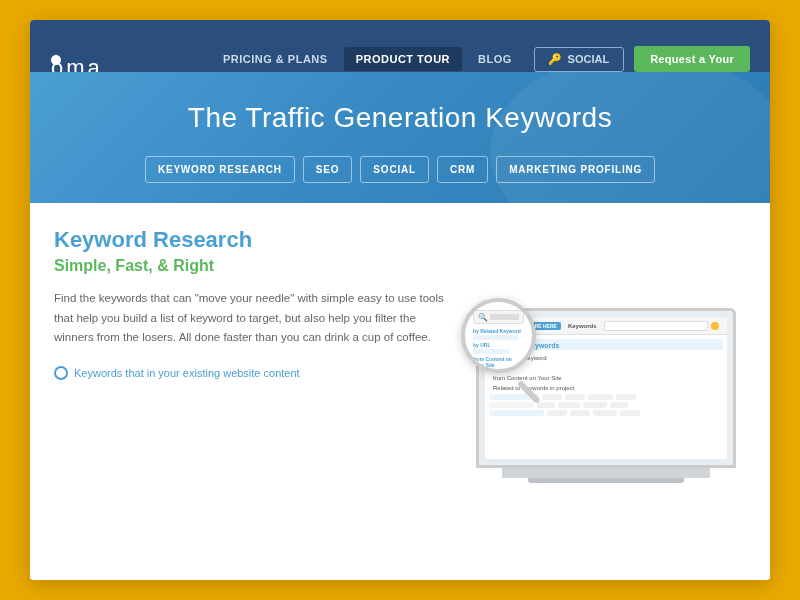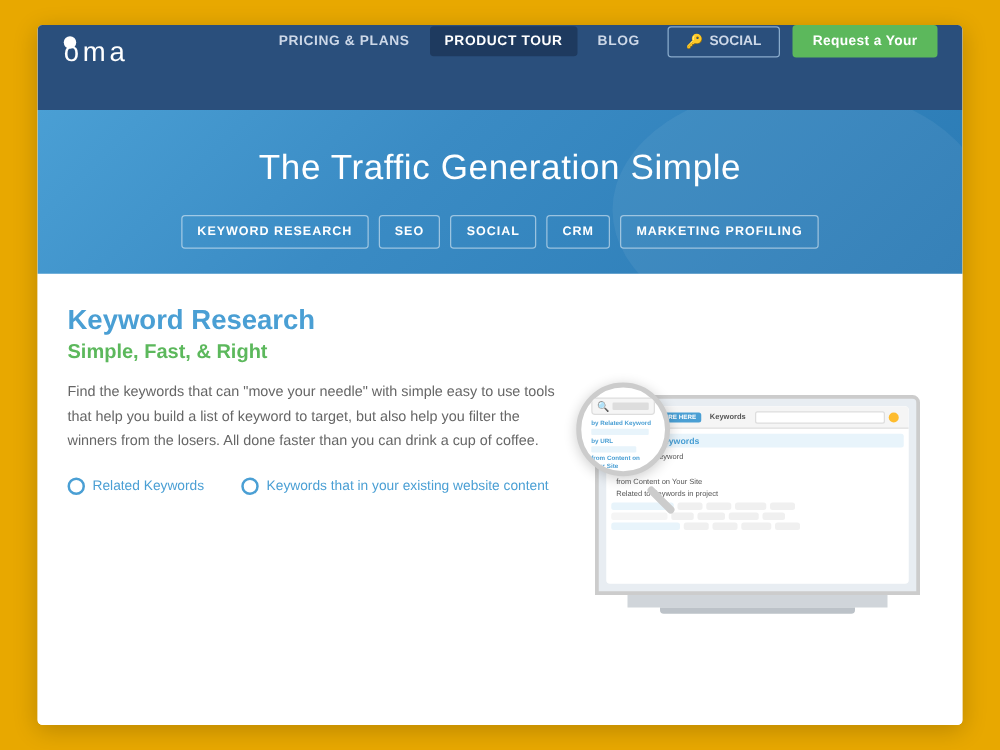--- a/index.html
+++ b/index.html
@@ -22,23 +22,23 @@
       border-radius: 4px;
       overflow: hidden;
       box-shadow: 0 4px 20px rgba(0,0,0,0.2);
       display: flex;
       flex-direction: column;
     }
 
     
     .navbar {
       background: #2a4f7c;
-      height: 68px;
-      display: flex;
-      align-items: flex-start;
+      height: 52px;
+      display: flex;
+      align-items: flex-end;
       padding: 0 20px;
       flex-shrink: 0;
     }
 
     .logo {
       color: white;
       font-size: 22px;
       font-weight: 300;
       letter-spacing: 2px;
       margin-right: auto;
@@ -413,42 +413,38 @@
       <div class="nav-link">BLOG</div>
       <div class="nav-login">
         <span class="lock-icon">🔑</span>
         <span>SOCIAL</span>
       </div>
       <div class="btn-demo">Request a Your</div>
     </div>
   </nav>
 
   <div class="hero">
-    <h1 class="hero-title">The Traffic Generation Simple</h1>
+    <h1 class="hero-title">The Traffic Generation Keywords</h1>
     <div class="feature-tabs">
       <div class="feature-tab">KEYWORD RESEARCH</div>
       <div class="feature-tab">SEO</div>
       <div class="feature-tab">SOCIAL</div>
       <div class="feature-tab">CRM</div>
       <div class="feature-tab">MARKETING PROFILING</div>
     </div>
   </div>
 
   <div class="content">
 
     <div class="content-left">
       <h2 class="keyword-title">Keyword Research</h2>
       <h3 class="keyword-subtitle">Simple, Fast, &amp; Right</h3>
       <p class="keyword-desc">Find the keywords that can "move your needle" with simple easy to use tools that help you build a list of keyword to target, but also help you filter the winners from the losers. All done faster than you can drink a cup of coffee.</p>
 
       <div class="feature-list">
-        <div class="feature-item">
-          <div class="feature-dot"></div>
-          <span>Related Keywords</span>
-        </div>
         <div class="feature-item">
           <div class="feature-dot"></div>
           <span>Keywords that in your existing website content</span>
         </div>
       </div>
     </div>
 
     <div class="content-right">
       <div class="monitor">
         <div class="monitor-screen">

